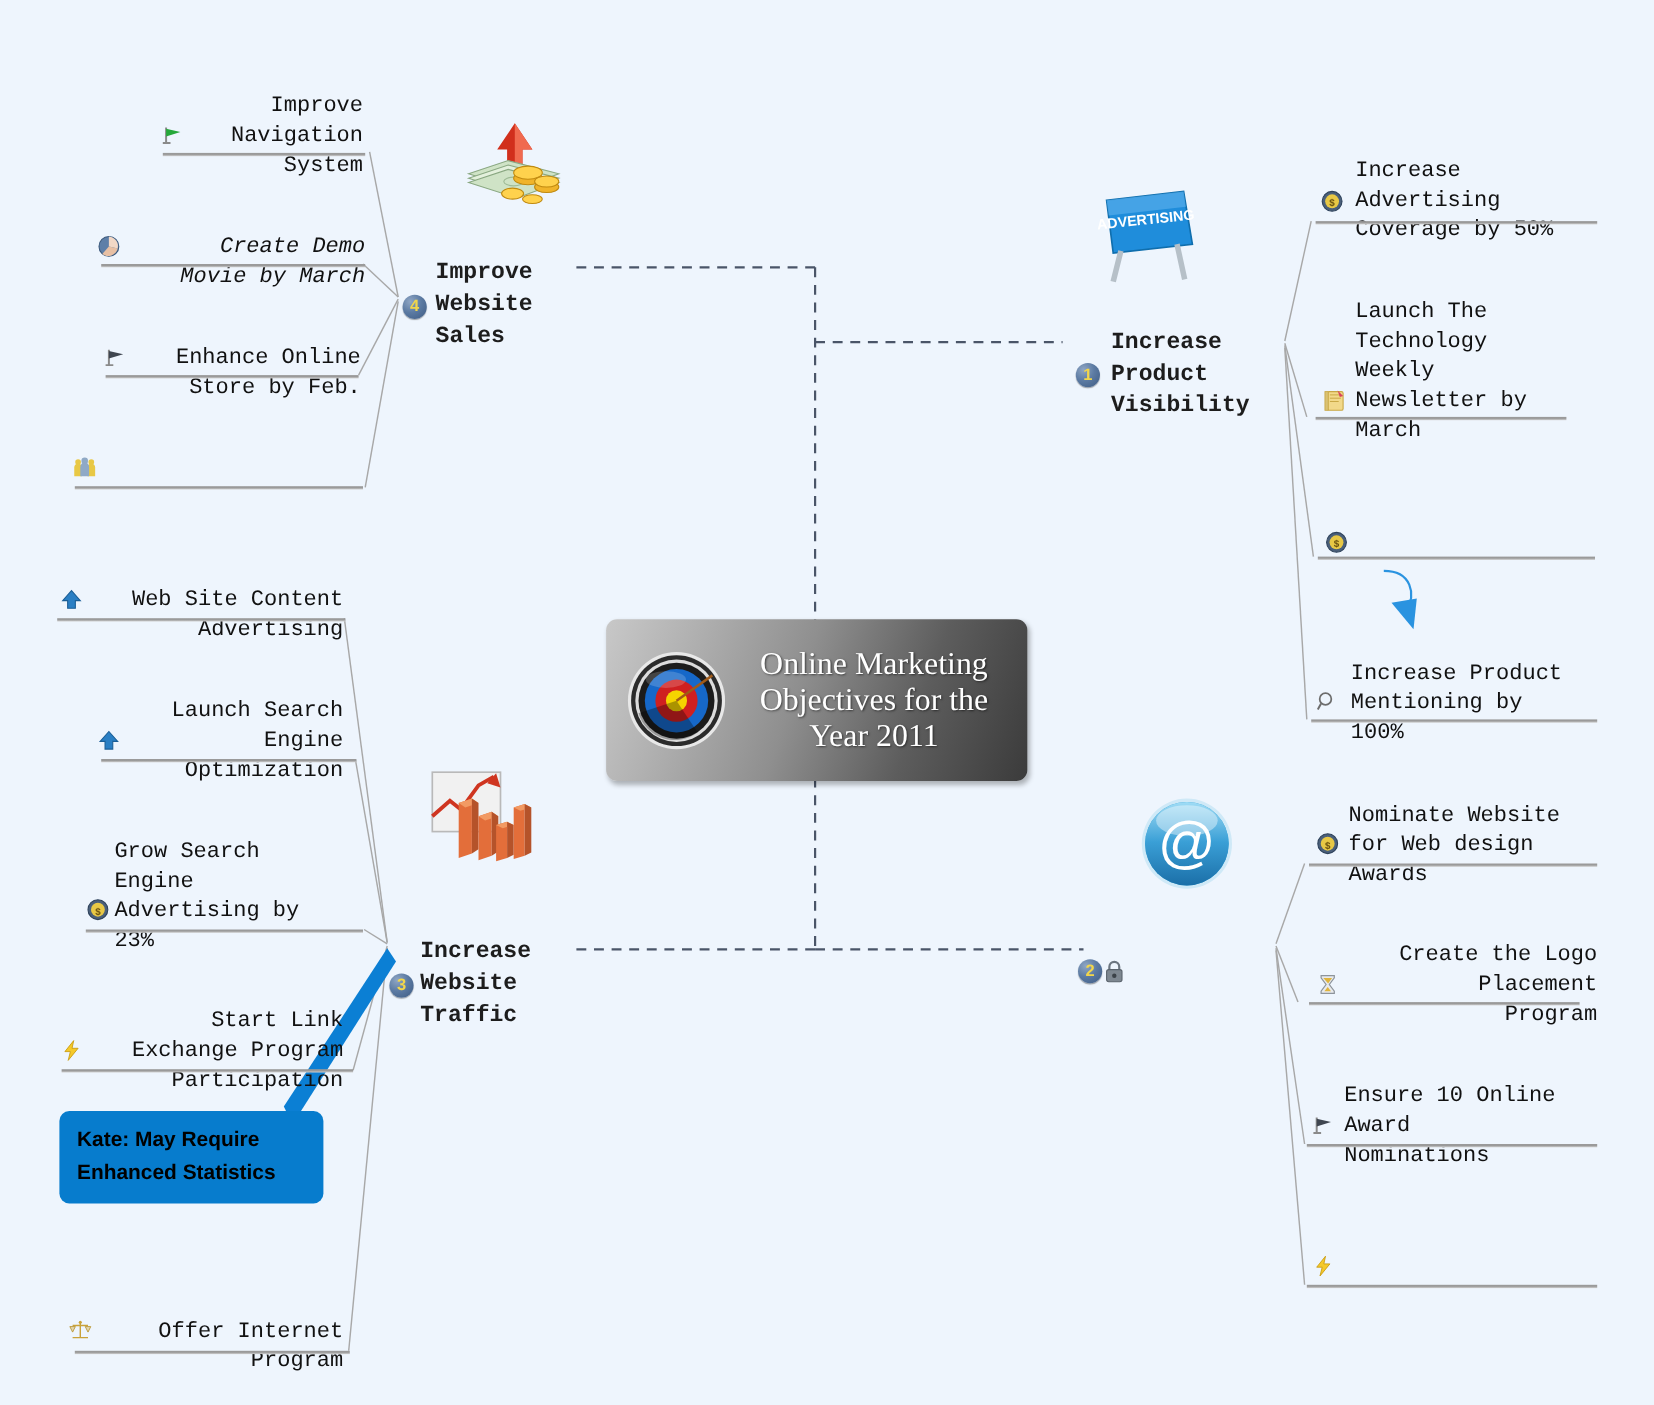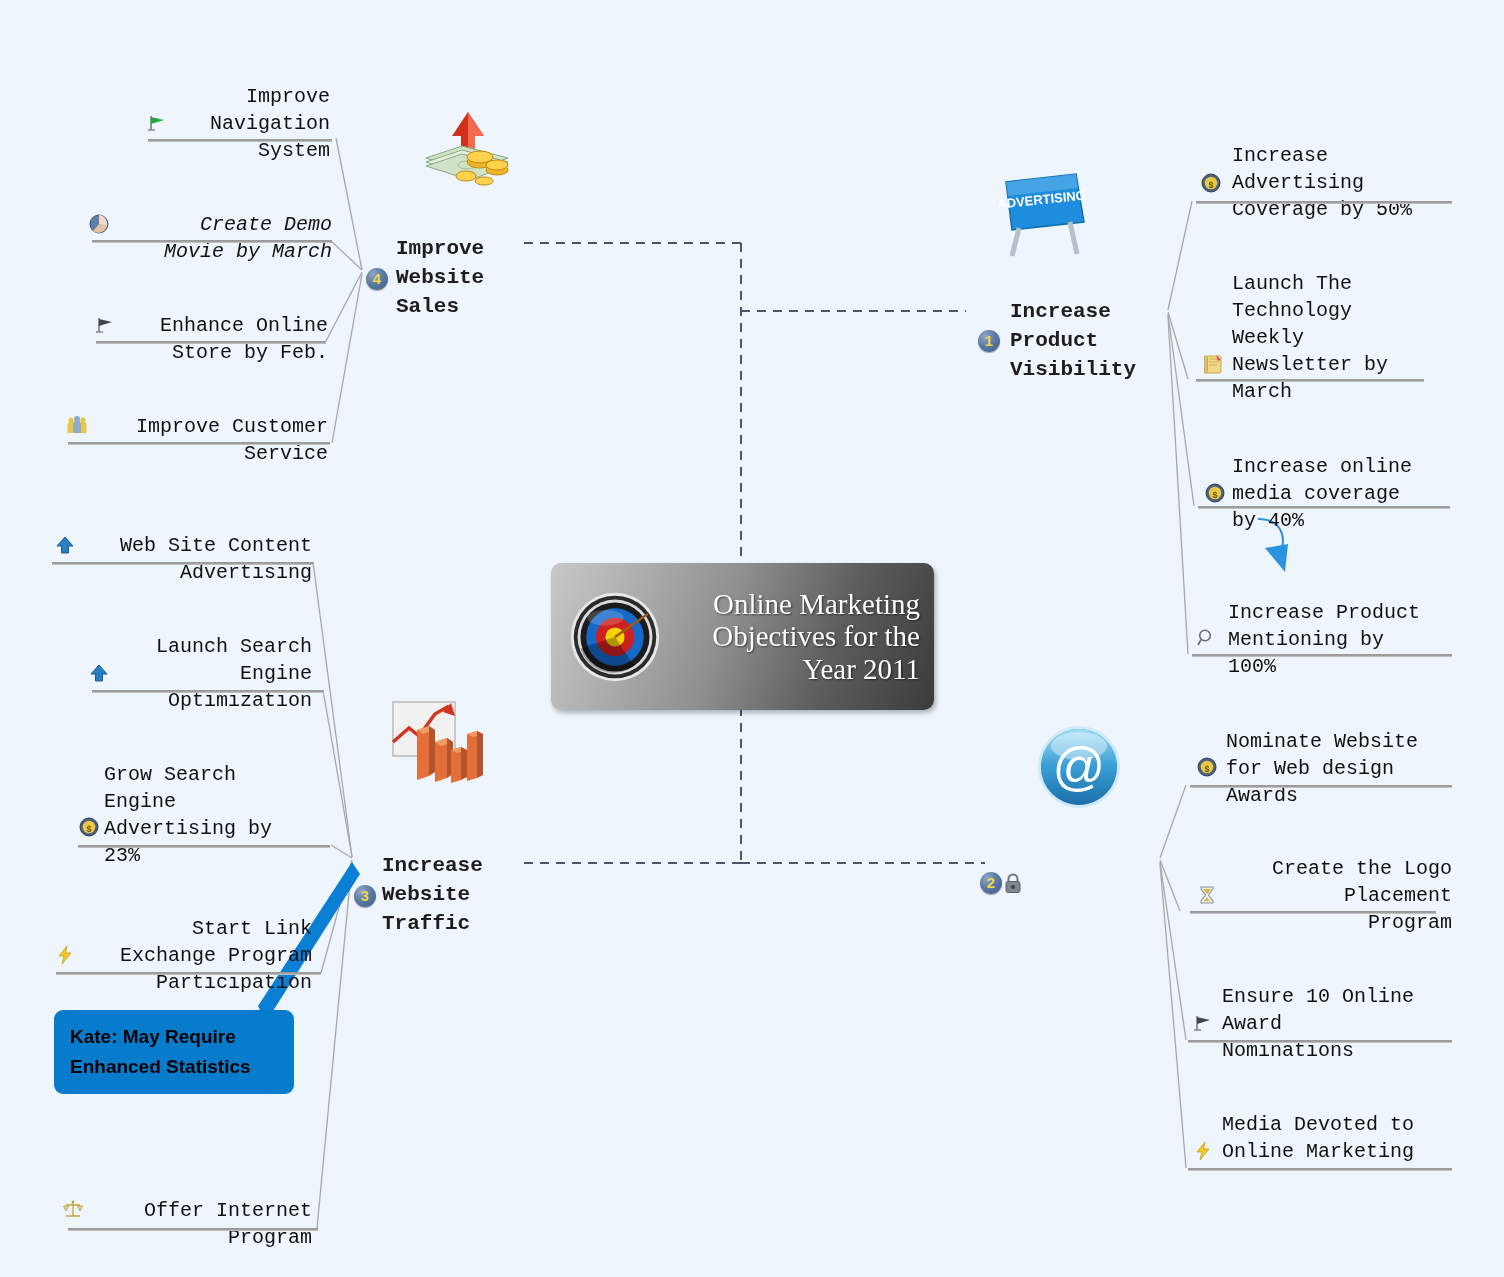--- a/index.html
+++ b/index.html
@@ -33,21 +33,21 @@
     display: flex; align-items: center;
     box-sizing: border-box;
     padding: 0 14px 0 16px;
   }
   .root-title {
     flex: 1;
     color: #ffffff;
     font-family: "Liberation Serif", "DejaVu Serif", serif;
     font-size: 29px;
     line-height: 1.12;
-    text-align: right;
+    text-align: center;
     text-shadow: 1px 1px 2px rgba(0,0,0,0.55);
     padding-left: 6px;
   }
   .target-icon { width: 96px; height: 96px; flex: 0 0 96px; }
 
   
   .branch {
     position: absolute;
     font-family: "Liberation Mono", "DejaVu Sans Mono", monospace;
     font-weight: bold;
@@ -253,24 +253,20 @@
   </div>
   <span class="mk" style="left:94px; top:314px;">
     <svg width="22" height="22" viewBox="0 0 22 22">
         <path d="M5 4 L5 18" stroke="#8a8a8a" stroke-width="1.8"></path>
         <path d="M5 5 L18 8 L5 12 Z" fill="#3f4650"></path>
         <path d="M2 18 L9 18" stroke="#8a8a8a" stroke-width="1.6"></path>
       </svg>
   </span>
   <div class="underline" style="left:96px; top:341px; width:230px;"></div>
 
-  <div class="leaf" style="left:96px; top:386px; width:232px; text-align:right;">
-    <span class="ltext">Improve Customer
-Service</span>
-  </div>
   <span class="mk" style="left:66px; top:414px;">
     <svg width="22" height="22" viewBox="0 0 22 22">
       <circle cx="5" cy="6" r="2.6" fill="#e8c845"></circle>
         <path d="M1.5 19 L1.5 11 A3.5 3.5 0 0 1 8.5 11 L8.5 19 Z" fill="#e8c845"></path>
       <circle cx="17" cy="6" r="2.6" fill="#e8c845"></circle>
         <path d="M13.5 19 L13.5 11 A3.5 3.5 0 0 1 20.5 11 L20.5 19 Z" fill="#e8c845"></path>
       <circle cx="11" cy="5" r="3" fill="#8fa9c6"></circle>
         <path d="M7 19 L7 10.5 A4 4 0 0 1 15 10.5 L15 19 Z" fill="#8fa9c6"></path>
     </svg>
   </span>
@@ -411,25 +407,20 @@
   <span class="mk" style="left:1202px; top:353px;">
     <svg width="22" height="22" viewBox="0 0 22 22">
       <rect x="5" y="3" width="14" height="17" rx="1.5" fill="#f2d98a" stroke="#c9a845" stroke-width="1"></rect>
       <path d="M7 6 L17 6 M7 9 L17 9 M7 12 L15 12" stroke="#c9a845" stroke-width="0.9"></path>
       <rect x="2.5" y="3" width="3" height="17" fill="#d9c173" stroke="#c9a845" stroke-width="0.8"></rect>
       <path d="M14 2 L19 7 L16 8 Z" fill="#d9425c"></path>
     </svg>
   </span>
   <div class="underline" style="left:1196px; top:379px; width:228px;"></div>
 
-  <div class="leaf" style="left:1232px; top:426px; width:230px; text-align:left;">
-    <span class="ltext">Increase online
-media coverage
-by 40%</span>
-  </div>
   <span class="mk" style="left:1204px; top:482px;">
     <svg width="22" height="22" viewBox="0 0 22 22">
         <circle cx="11" cy="11" r="9" fill="#4a5f7a" stroke="#2f435c" stroke-width="1"></circle>
         <circle cx="11" cy="11" r="6.3" fill="#e8c845"></circle>
         <text x="11" y="15.5" font-size="9" font-family="Liberation Sans, sans-serif" font-weight="bold" fill="#6d5410" text-anchor="middle">$</text>
       </svg>
   </span>
   <div class="underline" style="left:1198px; top:506px; width:252px;"></div>
 
   <div class="leaf" style="left:1228px; top:572px; width:234px; text-align:left;">
@@ -505,24 +496,20 @@
   </div>
   <span class="mk" style="left:1192px; top:1012px;">
     <svg width="22" height="22" viewBox="0 0 22 22">
         <path d="M5 4 L5 18" stroke="#8a8a8a" stroke-width="1.8"></path>
         <path d="M5 5 L18 8 L5 12 Z" fill="#3f4650"></path>
         <path d="M2 18 L9 18" stroke="#8a8a8a" stroke-width="1.6"></path>
       </svg>
   </span>
   <div class="underline" style="left:1188px; top:1040px; width:264px;"></div>
 
-  <div class="leaf" style="left:1222px; top:1084px; width:236px; text-align:left;">
-    <span class="ltext">Media Devoted to
-Online Marketing</span>
-  </div>
   <span class="mk" style="left:1192px; top:1140px;">
     <svg width="22" height="22" viewBox="0 0 22 22">
         <path d="M13 2 L5 12 L10 12 L8 20 L17 9 L11.5 9 Z" fill="#f5c92a" stroke="#c99c10" stroke-width="0.8"></path>
       </svg>
   </span>
   <div class="underline" style="left:1188px; top:1168px; width:264px;"></div>
 
   <div class="callout">Kate: May Require Enhanced Statistics</div>
 
 </div>

